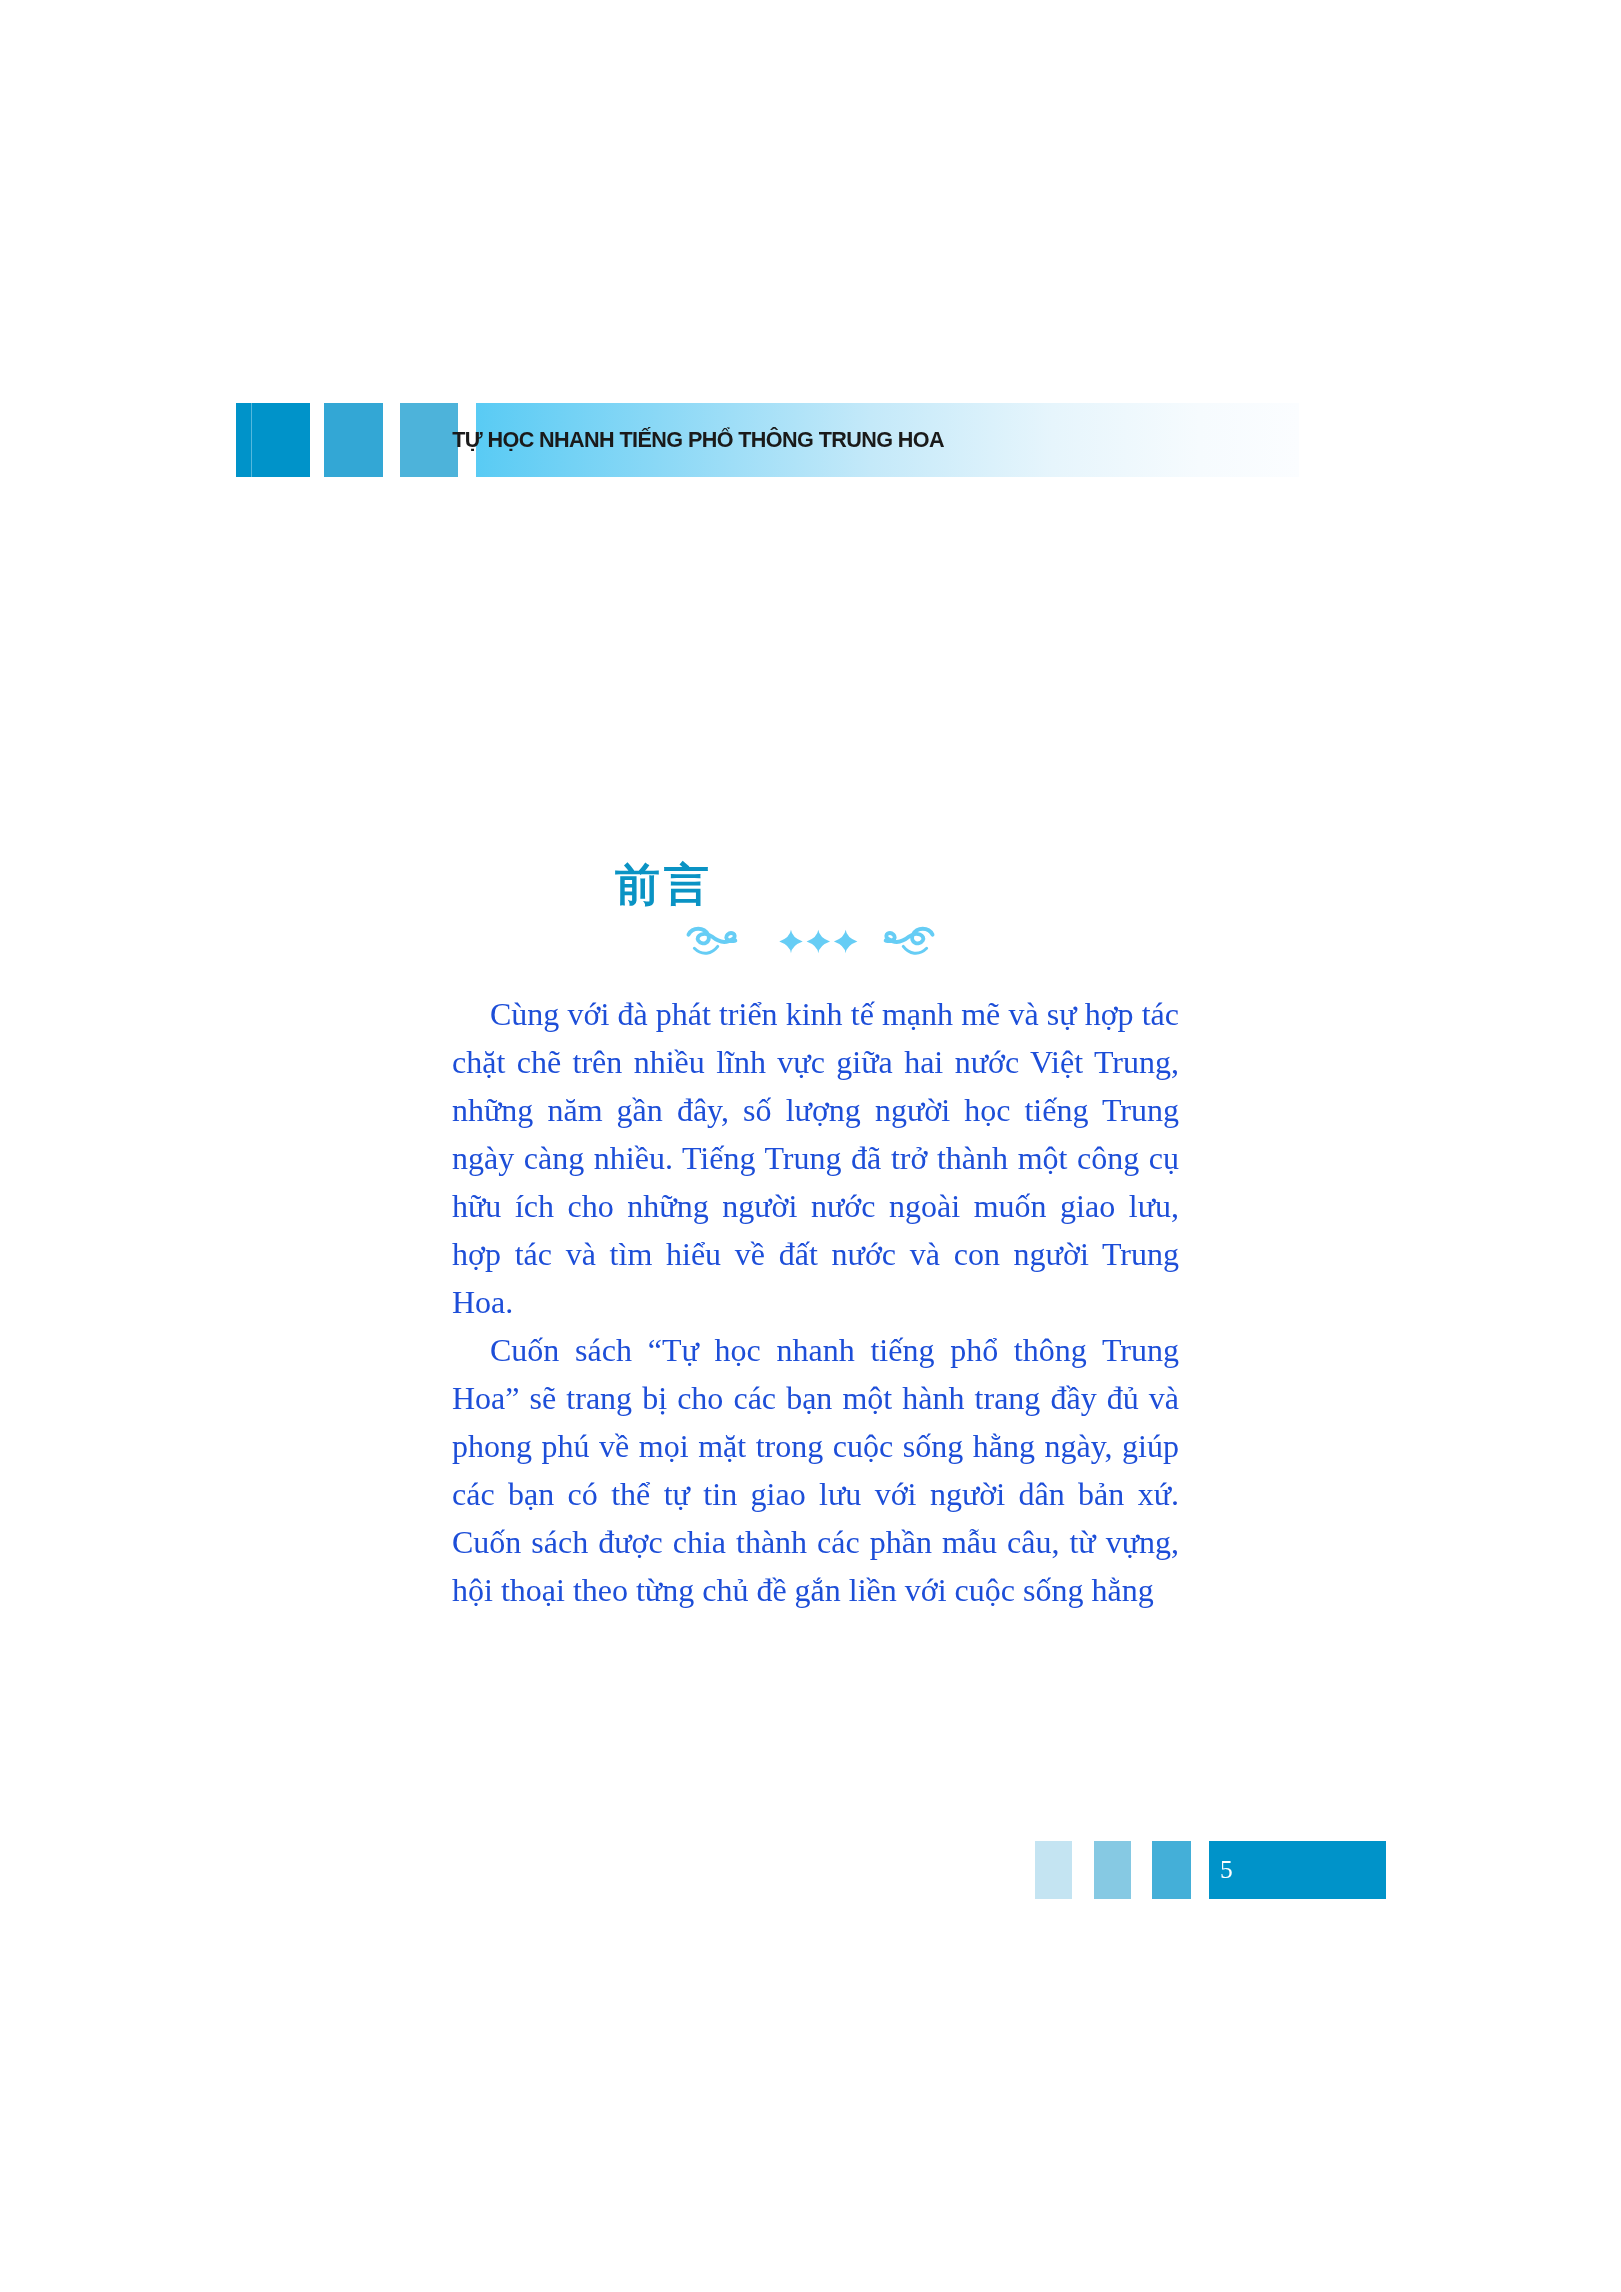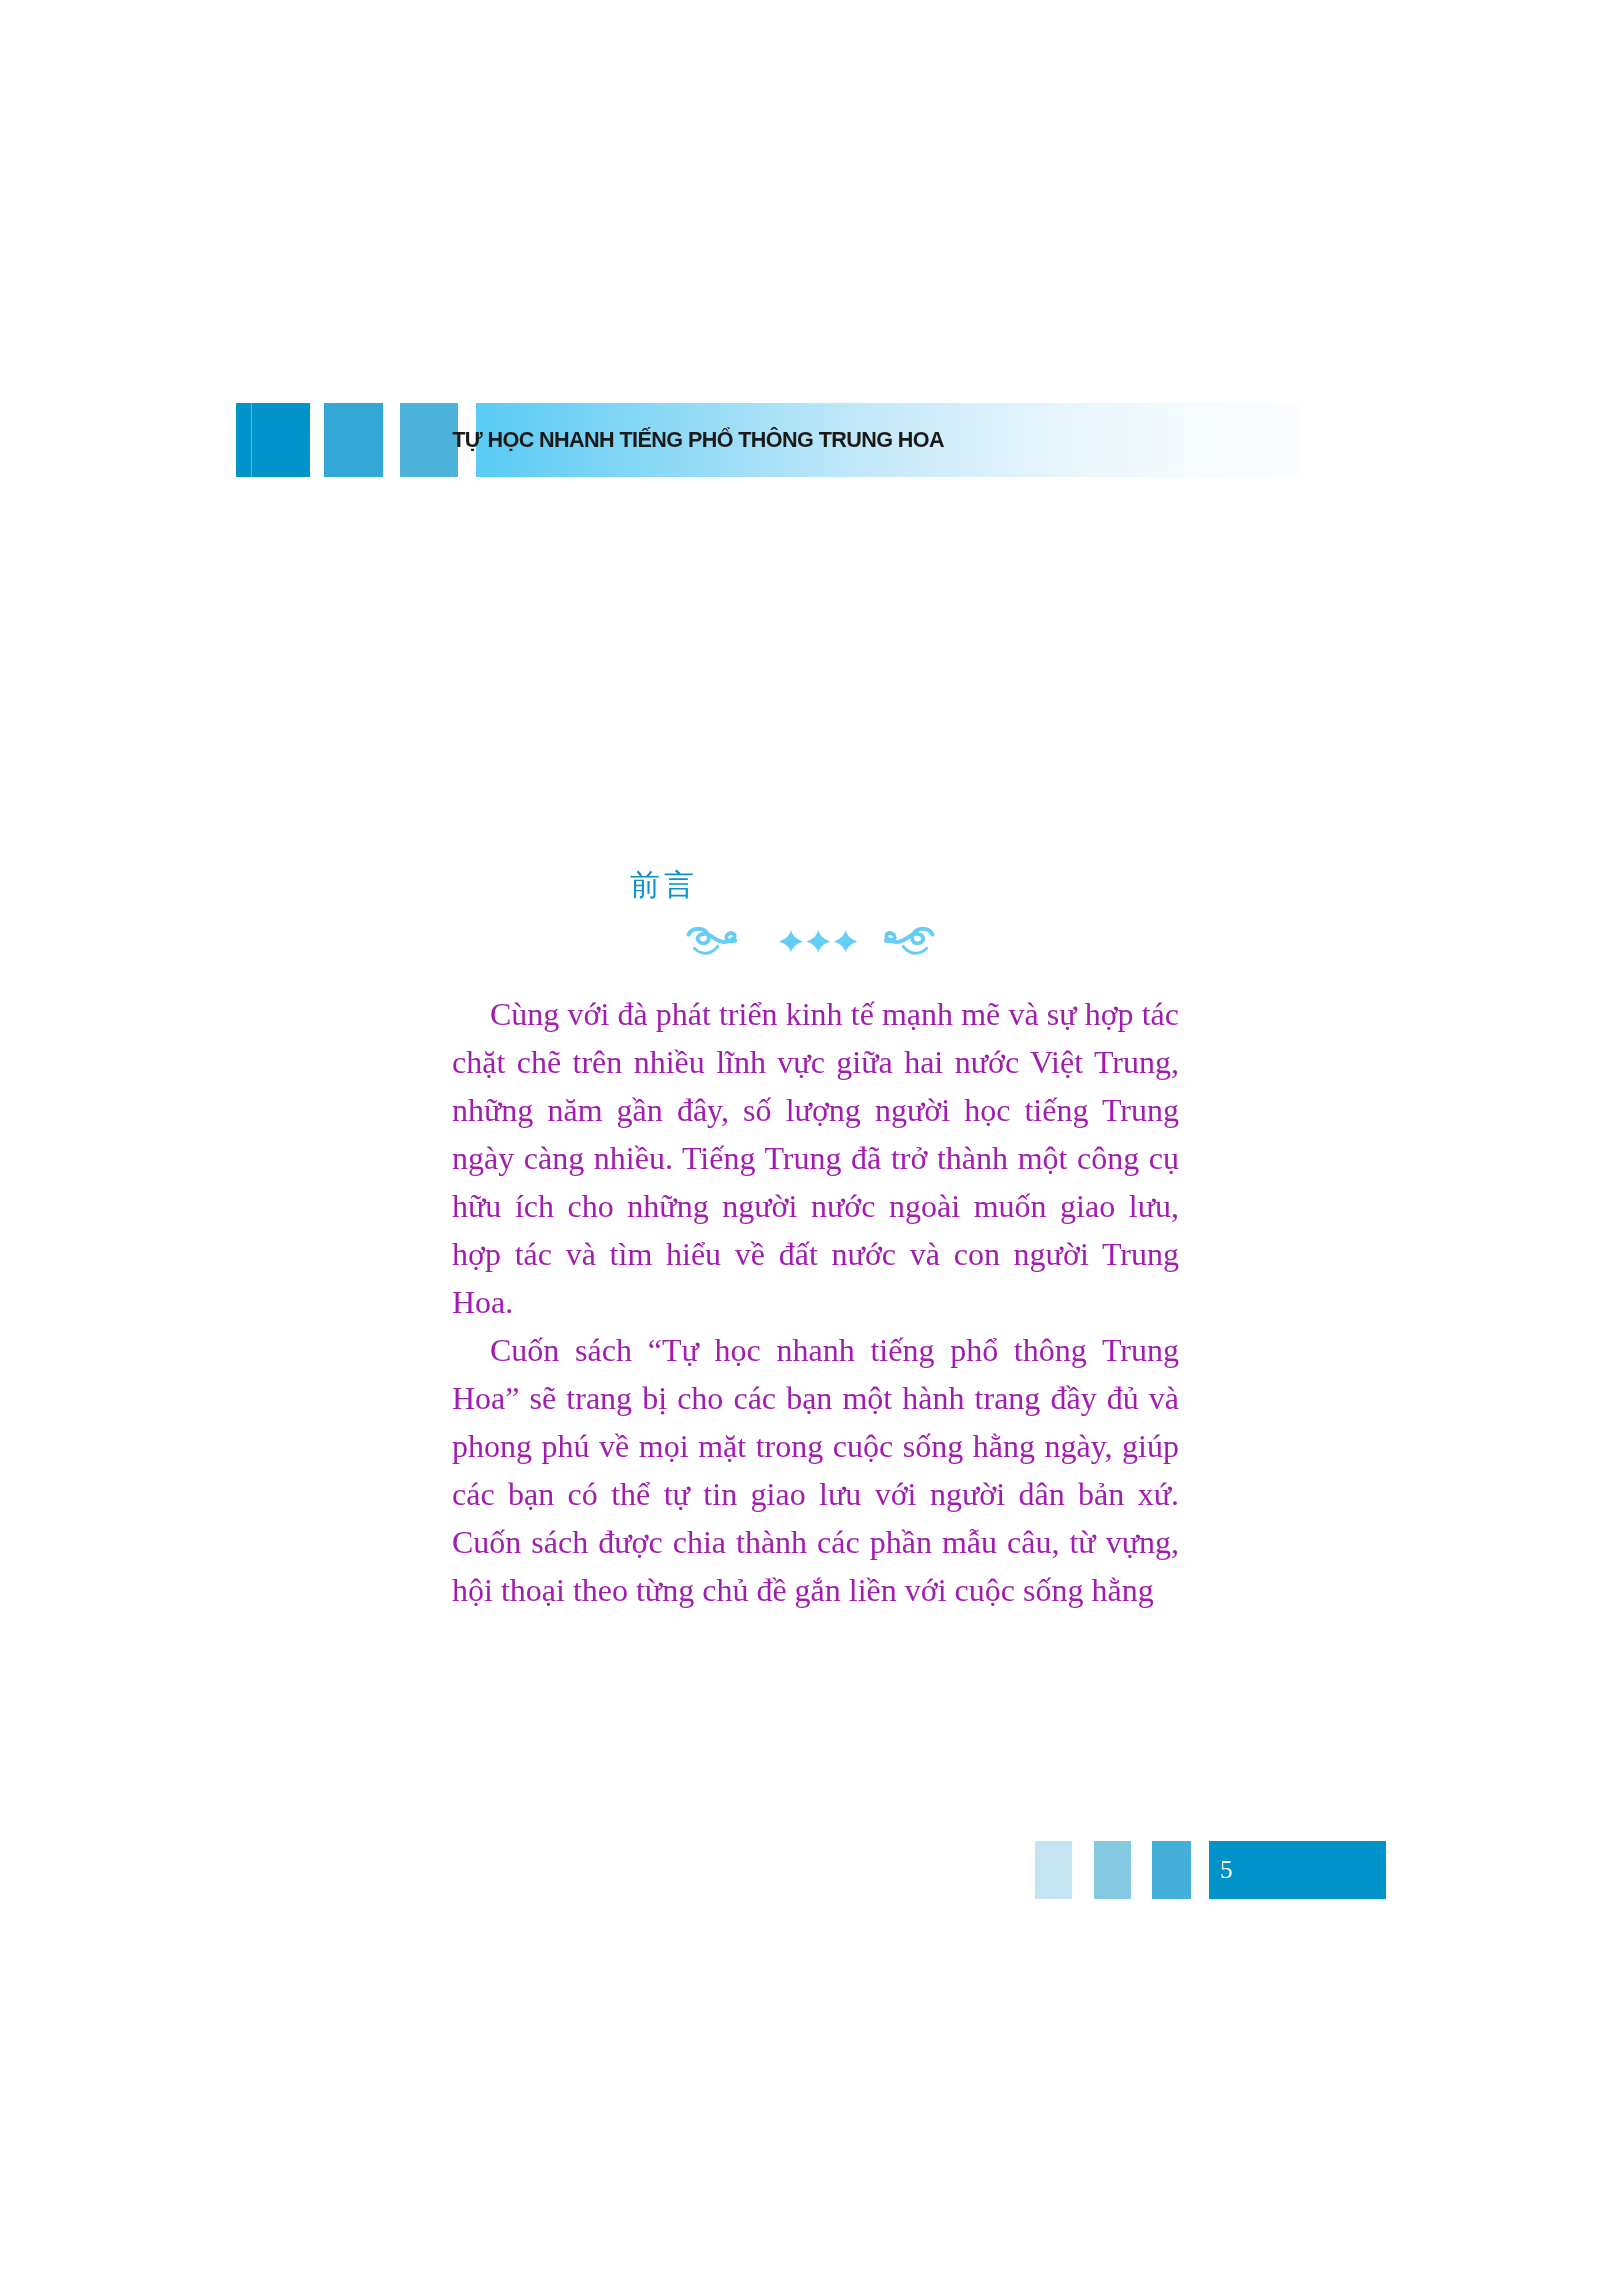--- a/index.html
+++ b/index.html
@@ -68,22 +68,22 @@
       letter-spacing: 2.9px;
       color: #0093c9;
       line-height: 69px;
     }
     .title-zh {
       position: absolute;
       left: 0; right: 0;
       top: 855px;
       text-align: center;
       font-family: "DejaVu Serif", serif;
-      font-weight: normal;
-      font-size: 30px;
+      font-weight: bold;
+      font-size: 45px;
       letter-spacing: 3.9px;
       color: #0a93c4;
       line-height: 59px;
     }
     .ornament {
       position: absolute;
       left: 682px;
       top: 921px;
       width: 257px;
       height: 41px;
@@ -91,21 +91,21 @@
 
     
     .body-text {
       position: absolute;
       left: 452px;
       top: 990px;
       width: 727px;
       font-family: "Liberation Serif", serif;
       font-size: 32px;
       line-height: 48px;
-      color: #a21caf;
+      color: #1d4ed8;
       text-align: justify;
     }
     .body-text p {
       margin: 0;
       text-indent: 38px;
     }
 
     
     .ftr-block {
       position: absolute;

